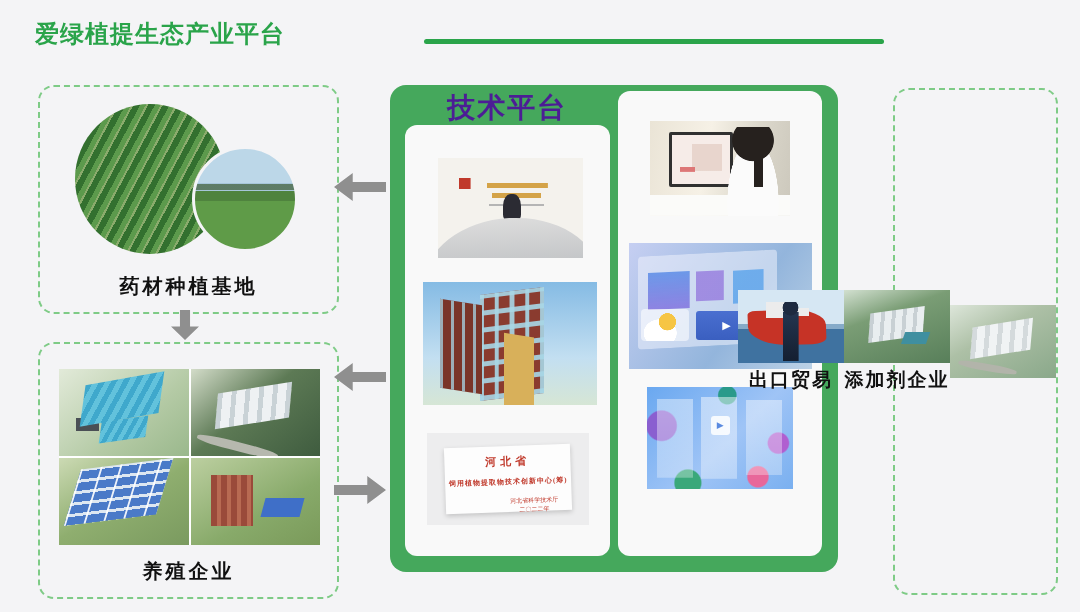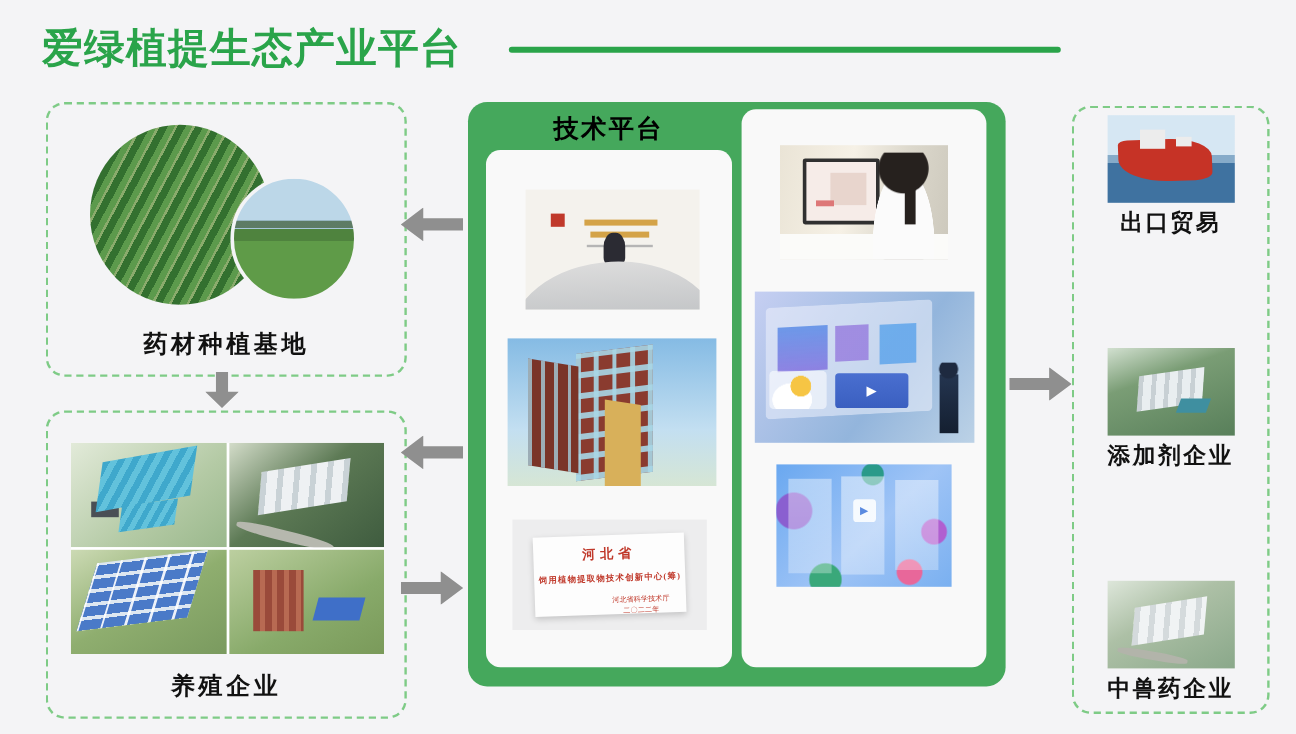--- a/index.html
+++ b/index.html
@@ -1,28 +1,28 @@
 <!DOCTYPE html>
 <html><head>
 <meta charset="utf-8">
 <style>
   html,body{margin:0;padding:0;}
   .canvas{position:relative;width:1080px;height:612px;background:#f4f4f6;overflow:hidden;
           font-family:"Liberation Sans",sans-serif;}
 
   
-  .title{position:absolute;left:35px;top:18px;font-size:34px;font-weight:bold;color:#2aa44a;letter-spacing:1px;}
+  .title{position:absolute;left:35px;top:18px;font-size:24px;font-weight:bold;color:#2aa44a;letter-spacing:1px;}
   .title-line{position:absolute;left:424px;top:39px;width:460px;height:5px;background:#2aa44a;border-radius:3px;}
 
   
   .dashed-box{position:absolute;border:2px dashed #7ecb86;border-radius:16px;background:transparent;}
   .box-base{left:38px;top:85px;width:297px;height:225px;}
   .box-factory{left:38px;top:342px;width:297px;height:253px;}
-  .box-right{left:893px;top:88px;width:165px;height:507px;display:flex;flex-direction:column;
-             justify-content:space-between;align-items:center;padding:6px 0;box-sizing:border-box;}
+  .box-right{left:893px;top:88px;width:165px;height:507px;display:flex;flex-direction:row;
+             justify-content:flex-end;align-items:center;padding:6px 0;box-sizing:border-box;}
 
   .box-label{position:absolute;left:0;right:0;bottom:12px;text-align:center;
              font-family:"Liberation Serif",serif;font-weight:700;font-size:20px;color:#111;letter-spacing:3px;}
 
   
   .circle-large{position:absolute;left:35px;top:17px;width:150px;height:150px;border-radius:50%;
     background:repeating-linear-gradient(118deg,#33702f 0 6px,#5c9a4c 6px 11px,#8aab6c 11px 13px);}
   .circle-small{position:absolute;left:152px;top:59px;width:100px;height:100px;border-radius:50%;
     border:3px solid #f4f4f6;box-sizing:content-box;
     background:
@@ -201,21 +201,21 @@
     clip-path:polygon(100% 50%,64% 0,64% 32%,0 32%,0 68%,64% 68%,64% 100%);}
   .fl1{left:334px;top:173px;}
   .fl2{left:334px;top:363px;}
   .fr1{left:334px;top:476px;}
   .fr2{left:841px;top:306px;}
 
   
   .center-box{position:absolute;left:390px;top:85px;width:448px;height:487px;background:#45a85c;
     border-radius:16px;display:flex;gap:8px;padding:6px 16px 16px 15px;box-sizing:border-box;}
   .col{flex:1;display:flex;flex-direction:column;min-width:0;}
-  .col-header{height:34px;line-height:34px;text-align:center;color:#000000;font-size:21px;font-weight:bold;letter-spacing:2px;}
+  .col-header{height:34px;line-height:34px;text-align:center;color:#4c1d95;font-size:28px;font-weight:bold;letter-spacing:2px;}
   .panel{flex:1;background:#f9f9f9;border-radius:12px;position:relative;}
 
   .tp1{left:33px;top:33px;width:145px;height:100px;}
   .tp2{left:18px;top:157px;width:174px;height:123px;}
   .tp3{left:22px;top:308px;width:162px;height:92px;}
   .op1{left:32px;top:30px;width:140px;height:95px;}
   .op2{left:11px;top:152px;width:183px;height:126px;}
   .op3{left:29px;top:296px;width:146px;height:102px;}
 
   
@@ -297,17 +297,16 @@
     <div class="right-item">
       <div class="ph ph-ship"></div>
       <div class="right-label">出口贸易</div>
     </div>
     <div class="right-item">
       <div class="ph ph-factory-additive"></div>
       <div class="right-label">添加剂企业</div>
     </div>
     <div class="right-item">
       <div class="ph ph-factory-vet"></div>
-      <div class="right-label">中兽药企业</div>
     </div>
   </div>
 
 </div>
 
 </body></html>

